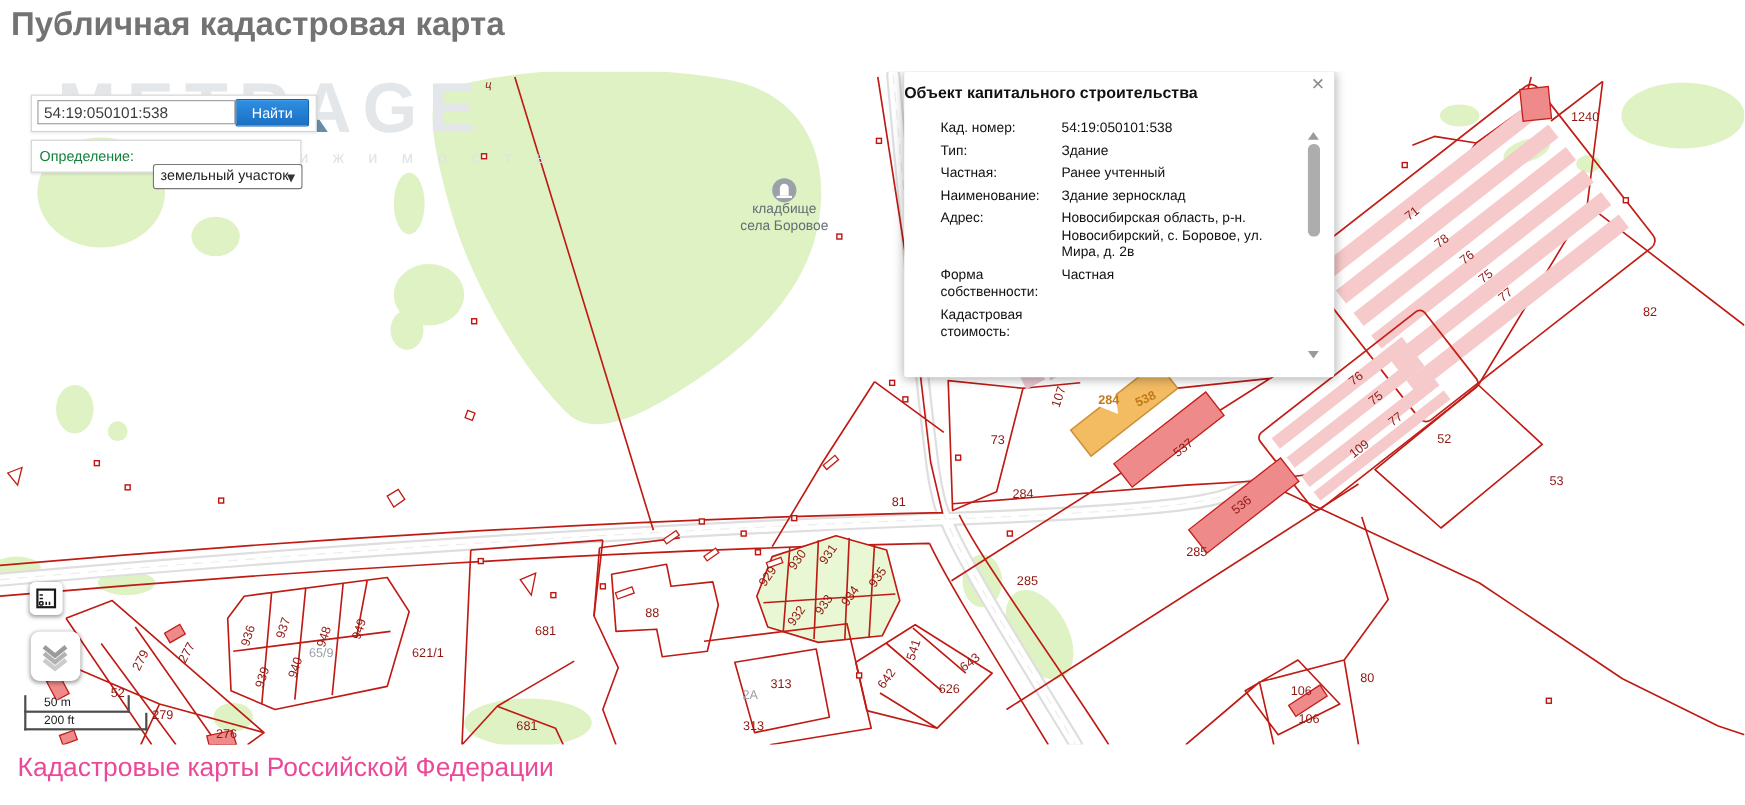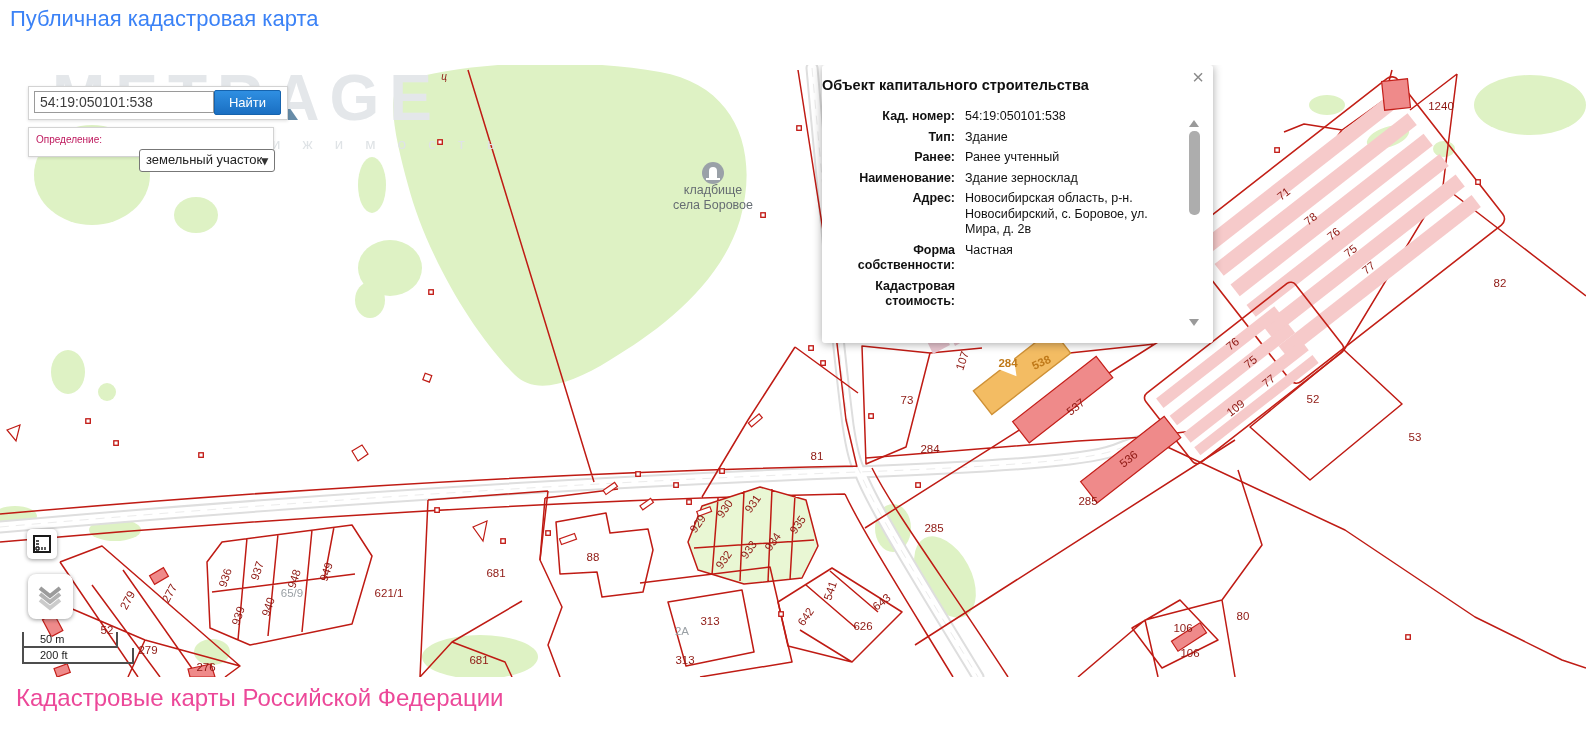--- a/index.html
+++ b/index.html
@@ -1,34 +1,34 @@
 <!DOCTYPE html>
 <html><head>
 <meta charset="utf-8">
 <style>
   html,body{margin:0;padding:0;background:#fff;width:1586px;height:732px;overflow:hidden;
     font-family:"Liberation Sans",sans-serif;}
-  #page-title{position:absolute;left:10px;top:6px;font-size:22px;font-weight:400;color:#3b82f6;margin:0;}
+  #page-title{position:absolute;left:10px;top:6px;font-size:30px;font-weight:700;color:#737373;margin:0;}
   #footer-title{position:absolute;left:16px;top:684px;font-size:24px;font-weight:400;color:#ec4899;margin:0;}
   #map{position:absolute;left:0;top:65px;width:1586px;height:612px;overflow:hidden;background:#fff;}
   #map-svg{position:absolute;left:0;top:0;}
   
   .wm1{position:absolute;left:52px;top:-4px;font-size:64px;font-weight:bold;letter-spacing:10px;
     color:#e4e7ea;user-select:none;}
   .wm2{position:absolute;left:150px;top:70px;font-size:15px;letter-spacing:9px;color:#dfe3e6;user-select:none;}
   
   .panel{position:absolute;background:#fff;border:1px solid #d3d3d3;box-shadow:0 1px 3px rgba(0,0,0,.12);}
   #search-panel{left:28px;top:21px;width:258px;height:32px;}
   #search-input{position:absolute;left:5px;top:4px;width:168px;height:20px;border:1px solid #9a9a9a;
     font-size:14px;color:#3c3c3c;padding:0 5px;font-family:"Liberation Sans",sans-serif;}
   #search-button{position:absolute;left:185px;top:3px;width:67px;height:25px;border:1px solid #1663ad;
     background:linear-gradient(#2f8fe2,#1a6fc2);color:#fff;font-size:13px;border-radius:2px;
     font-family:"Liberation Sans",sans-serif;cursor:pointer;}
   #filter-panel{left:28px;top:62px;width:244px;height:28px;}
-  #filter-label{position:absolute;left:7px;top:6px;font-size:10px;color:#be185d;}
+  #filter-label{position:absolute;left:7px;top:6px;font-size:13px;color:#15803d;}
   #filter-select{position:absolute;left:110px;top:21px;width:128px;height:21px;border:1px solid #777;
     border-radius:3px;background:#fff;font-size:13px;color:#222;line-height:19px;padding-left:6px;cursor:pointer;}
   #filter-select .chev{position:absolute;right:6px;top:1px;font-size:13px;color:#333;font-weight:bold;}
   
   .toolbtn{position:absolute;background:#fff;border-radius:5px;box-shadow:0 1px 4px rgba(0,0,0,.4);cursor:pointer;}
   #ruler-button{left:27px;top:464px;width:30px;height:30px;}
   #layers-button{left:28px;top:509px;width:45px;height:45px;border-radius:8px;}
   
   #scale-control{position:absolute;left:22px;top:567px;font-size:11px;color:#222;}
   .scale-line{border:2px solid #4d4d4d;border-top:none;padding:0 16px;line-height:14px;white-space:nowrap;
@@ -36,21 +36,21 @@
   .scale-line.metric{width:60px;}
   .scale-line.imperial{width:76px;}
   
   #popup{position:absolute;left:822px;top:0px;width:391px;height:278px;background:#fff;border-radius:3px;
     box-shadow:0 1px 10px rgba(0,0,0,.35);overflow:hidden;}
   #popup-title{position:absolute;left:0;top:12px;width:100%;text-align:left;font-size:14.5px;
     font-weight:bold;color:#111;}
   #popup-close{position:absolute;right:9px;top:2px;font-size:20px;color:#8a8a8a;cursor:pointer;line-height:20px;}
   #popup-rows{position:absolute;left:33px;top:44px;width:322px;font-size:12.5px;color:#111;line-height:15.5px;}
   .prow{display:flex;margin-bottom:5px;}
-  .plabel{width:100px;flex:none;font-weight:bold;padding-right:10px;text-align:right;}
+  .plabel{width:100px;flex:none;font-weight:normal;padding-right:10px;}
   .pvalue{flex:1;}
   #popup-scrollbar{position:absolute;right:12px;top:50px;width:13px;height:216px;}
   #scroll-up{position:absolute;left:1px;top:0;width:0;height:0;border:5px solid transparent;
     border-bottom:7px solid #9a9a9a;cursor:pointer;}
   #scroll-thumb{position:absolute;left:1px;top:16px;width:11px;height:84px;background:#adadad;
     border-radius:5px;cursor:pointer;}
   #scroll-down{position:absolute;left:1px;bottom:0;width:0;height:0;border:5px solid transparent;
     border-top:7px solid #9a9a9a;cursor:pointer;}
   
   .green{fill:#def2c4;stroke:none;}
@@ -327,21 +327,21 @@
     <div id="popup-rows">
         <div class="prow">
           <div class="plabel">Кад. номер:</div>
           <div class="pvalue">54:19:050101:538</div>
         </div>
         <div class="prow">
           <div class="plabel">Тип:</div>
           <div class="pvalue">Здание</div>
         </div>
         <div class="prow">
-          <div class="plabel">Ранее:</div>
+          <div class="plabel">Частная:</div>
           <div class="pvalue">Ранее учтенный</div>
         </div>
         <div class="prow">
           <div class="plabel">Наименование:</div>
           <div class="pvalue">Здание зерносклад</div>
         </div>
         <div class="prow">
           <div class="plabel">Адрес:</div>
           <div class="pvalue">Новосибирская область, р-н. Новосибирский, с. Боровое, ул. Мира, д. 2в</div>
         </div>

